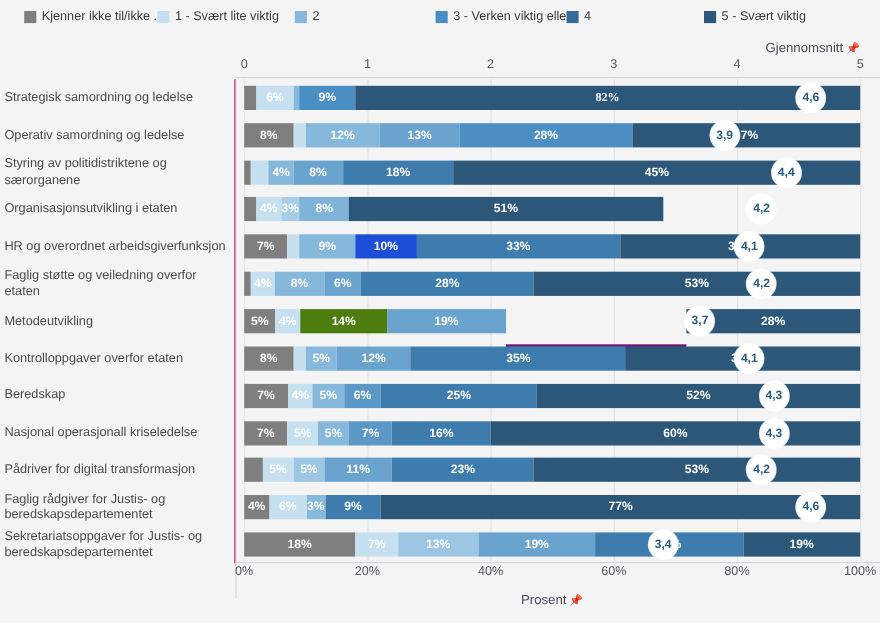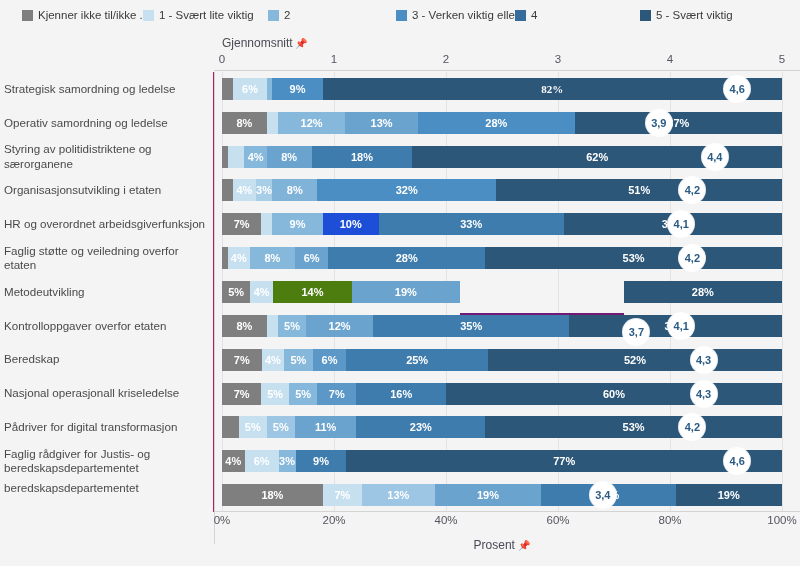--- a/index.html
+++ b/index.html
@@ -40,21 +40,21 @@
     color: #3a3a3a;
     line-height: 12px;
   }
 
   
   #top-axis-title {
     position: absolute;
     top: 36px;
     left: 222px;
     width: 560px;
-    text-align: left;
+    text-align: right;
     font-size: 12px;
     color: #4a4a55;
   }
   .pin-icon { font-size: 10px; color: #46464f; margin-left: 3px; }
 
   #top-axis-ticks {
     position: absolute;
     top: 53px;
     left: 222px;
     width: 560px;
@@ -284,20 +284,21 @@
           <div>Nasjonal operasjonall kriseledelse</div>
         </div>
         <div class="row-label" style="top: 348.135px;">
           <div>Pådriver for digital transformasjon</div>
         </div>
         <div class="row-label two-line" style="top: 374.731px;">
           <div>Faglig rådgiver for Justis- og</div>
           <div>beredskapsdepartementet</div>
         </div>
         <div class="row-label two-line" style="top: 408.577px;">
+          <div>Sekretariatsoppgaver for Justis- og</div>
           <div>beredskapsdepartementet</div>
         </div>
       </div>
     <div id="bars">
         <div class="gridline" style="left: 0px;"></div>
         <div class="gridline" style="left: 112px;"></div>
         <div class="gridline" style="left: 224px;"></div>
         <div class="gridline" style="left: 336px;"></div>
         <div class="gridline" style="left: 448px;"></div>
         <div class="gridline" style="left: 560px;"></div>
@@ -345,40 +346,37 @@
             <div class="seg" style="width: 4%; background: rgb(134, 184, 220);">
               <span>4%</span>
             </div>
             <div class="seg" style="width: 8%; background: rgb(107, 163, 207);">
               <span>8%</span>
             </div>
             <div class="seg" style="width: 18%; background: rgb(63, 124, 174);">
               <span>18%</span>
             </div>
             <div class="seg" style="width: 66%; background: rgb(45, 87, 121);">
-              <span>62%</span>
+              <span>45%</span>
             </div>
           </div>
           <div class="mean-bubble" style="left: 492.8px; top: -2px;">4,4</div>
         </div>
         <div class="row" style="top: 107.462px; height: 22px;">
           <div class="bar">
             <div class="seg" style="width: 2%; background: rgb(127, 127, 127);"></div>
             <div class="seg" style="width: 4%; background: rgb(198, 224, 240);">
               <span>4%</span>
             </div>
             <div class="seg" style="width: 3%; background: rgb(168, 205, 230);">
               <span>3%</span>
             </div>
             <div class="seg" style="width: 8%; background: rgb(127, 179, 216);">
               <span>8%</span>
             </div>
-            <div class="seg" style="width: 32%; background: rgb(75, 142, 196);">
-              <span>32%</span>
-            </div>
             <div class="seg" style="width: 51%; background: rgb(45, 87, 121);">
               <span>51%</span>
             </div>
           </div>
           <div class="mean-bubble" style="left: 470.4px; top: -2px;">4,2</div>
         </div>
         <div class="row" style="top: 141.308px; height: 22px;">
           <div class="bar">
             <div class="seg" style="width: 7%; background: rgb(127, 127, 127);">
               <span>7%</span>
@@ -434,21 +432,21 @@
             <div class="seg" style="width: 19.1919%; background: rgb(107, 163, 207);">
               <span>19%</span>
             </div>
             <div class="seg" style="width: 29.2929%; background: #701a75; margin-top: 32px;">
               <span>29%</span>
             </div>
             <div class="seg" style="width: 28.2828%; background: rgb(45, 87, 121);">
               <span>28%</span>
             </div>
           </div>
-          <div class="mean-bubble" style="left: 414.4px; top: -2px; margin-top: 40px;">3,7</div>
+          <div class="mean-bubble" style="left: 414.4px; top: -2px;">3,7</div>
         </div>
         <div class="row" style="top: 242.846px; height: 22px;">
           <div class="bar">
             <div class="seg" style="width: 8%; background: rgb(127, 127, 127);">
               <span>8%</span>
             </div>
             <div class="seg" style="width: 2%; background: rgb(198, 224, 240);"></div>
             <div class="seg" style="width: 5%; background: rgb(134, 184, 220);">
               <span>5%</span>
             </div>

